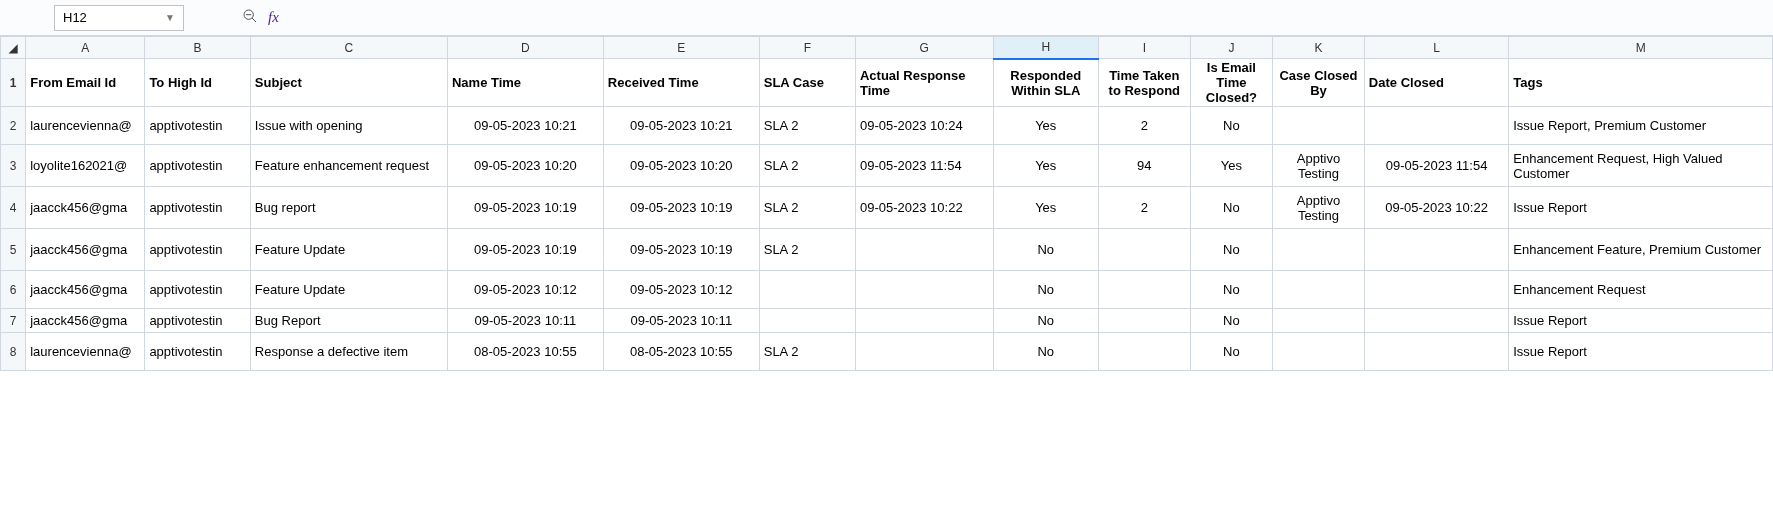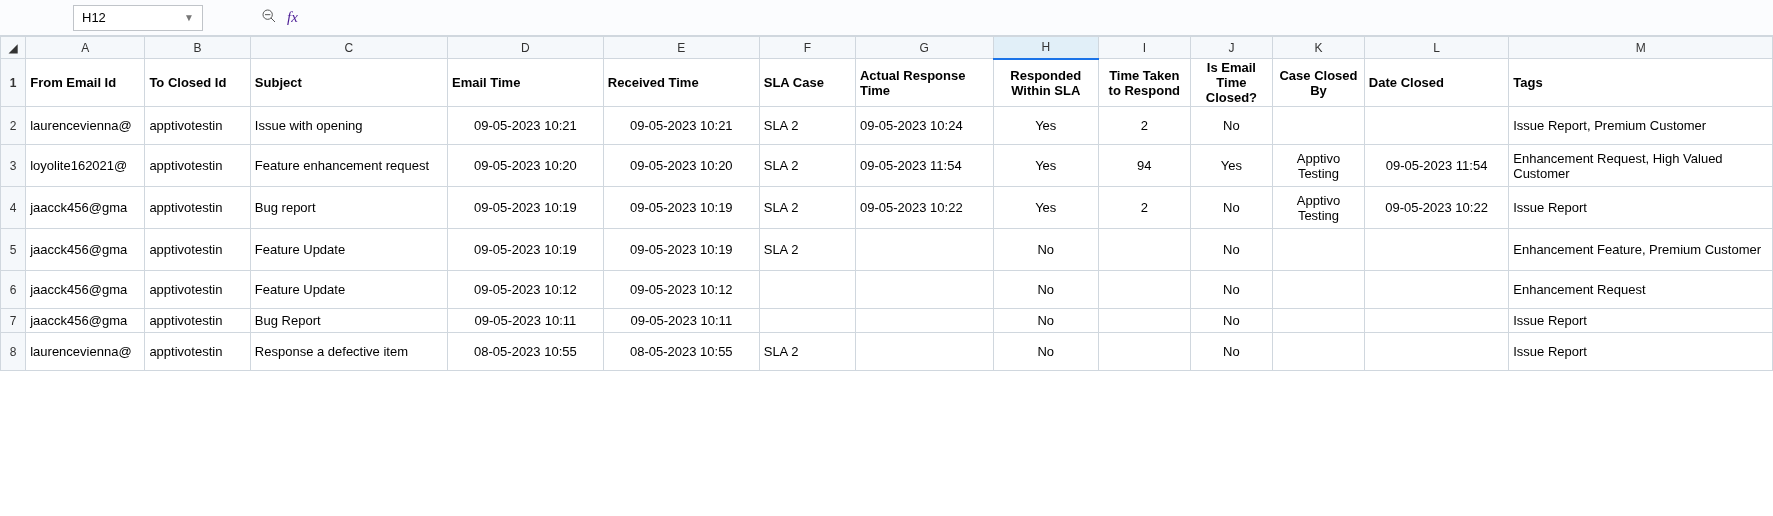--- a/index.html
+++ b/index.html
@@ -1,20 +1,20 @@
 <!DOCTYPE html>
 <html><head>
 <meta charset="utf-8">
 <style>
   * { box-sizing: border-box; margin: 0; padding: 0; }
   body { font-family: Arial, Helvetica, sans-serif; font-size: 13px; color: #000; background: #fff; width: 1773px; height: 516px; overflow: hidden; }
 
   
   .formula-bar { display: flex; align-items: center; height: 36px; border-bottom: 1px solid #d0d7de; padding: 0 10px; gap: 8px; background:#fbfcfe;}
-  .name-box { width: 130px; height: 26px; border: 1px solid #c0c4c9; background: #fff; display: flex; align-items: center; justify-content: space-between; padding: 0 8px; margin-left:63px; font-size:13px;}
+  .name-box { width: 130px; height: 26px; border: 1px solid #c0c4c9; background: #fff; display: flex; align-items: center; justify-content: space-between; padding: 0 8px; margin-left:44px; font-size:13px;}
   .name-box .chev { color:#777; font-size:10px;}
   .fx-area { display:flex; align-items:center; gap:10px; margin-left:50px;}
   .fx-area .zoom-icon svg { width:16px; height:16px; stroke:#555; fill:none;}
   .fx-label { font-style: italic; font-family: "Times New Roman", serif; font-size:15px; color:#4c1d95;}
   .formula-input { flex:1; height:26px; border:none; outline:none; background:transparent; font-size:13px;}
   .sheet { border-collapse: collapse; table-layout: fixed; width:1773px;}
   .sheet th, .sheet td { border:1px solid #d0d7de; overflow:hidden; white-space:nowrap; text-overflow:clip; padding:0 4px; vertical-align:middle;}
   .sheet thead th { background:#f5f8fb; font-weight:normal; text-align:center; height:22px; font-size:12px; color:#333;}
   .sheet thead th.selected-col { background:#e1eff8; border-bottom:2px solid #1a73e8;}
   .sheet .row-head { background:#f5f8fb; text-align:center; font-size:12px; color:#333; width:22px;}
@@ -81,23 +81,23 @@
       <th>J</th>
       <th>K</th>
       <th>L</th>
       <th>M</th>
     </tr>
   </thead>
   <tbody>
     <tr class="hdr-row">
       <td class="row-head">1</td>
       <td>From Email Id</td>
-      <td>To Closed Id</td>
+      <td>To High Id</td>
       <td>Subject</td>
-      <td>Email Time</td>
+      <td>Name Time</td>
       <td>Received Time</td>
       <td>SLA Case</td>
       <td class="wrap">Actual Response Time</td>
       <td class="wrap center">Responded Within SLA</td>
       <td class="wrap center">Time Taken to Respond</td>
       <td class="wrap center">Is Email Time Closed?</td>
       <td class="wrap center">Case Closed By</td>
       <td>Date Closed</td>
       <td>Tags</td>
     </tr>

